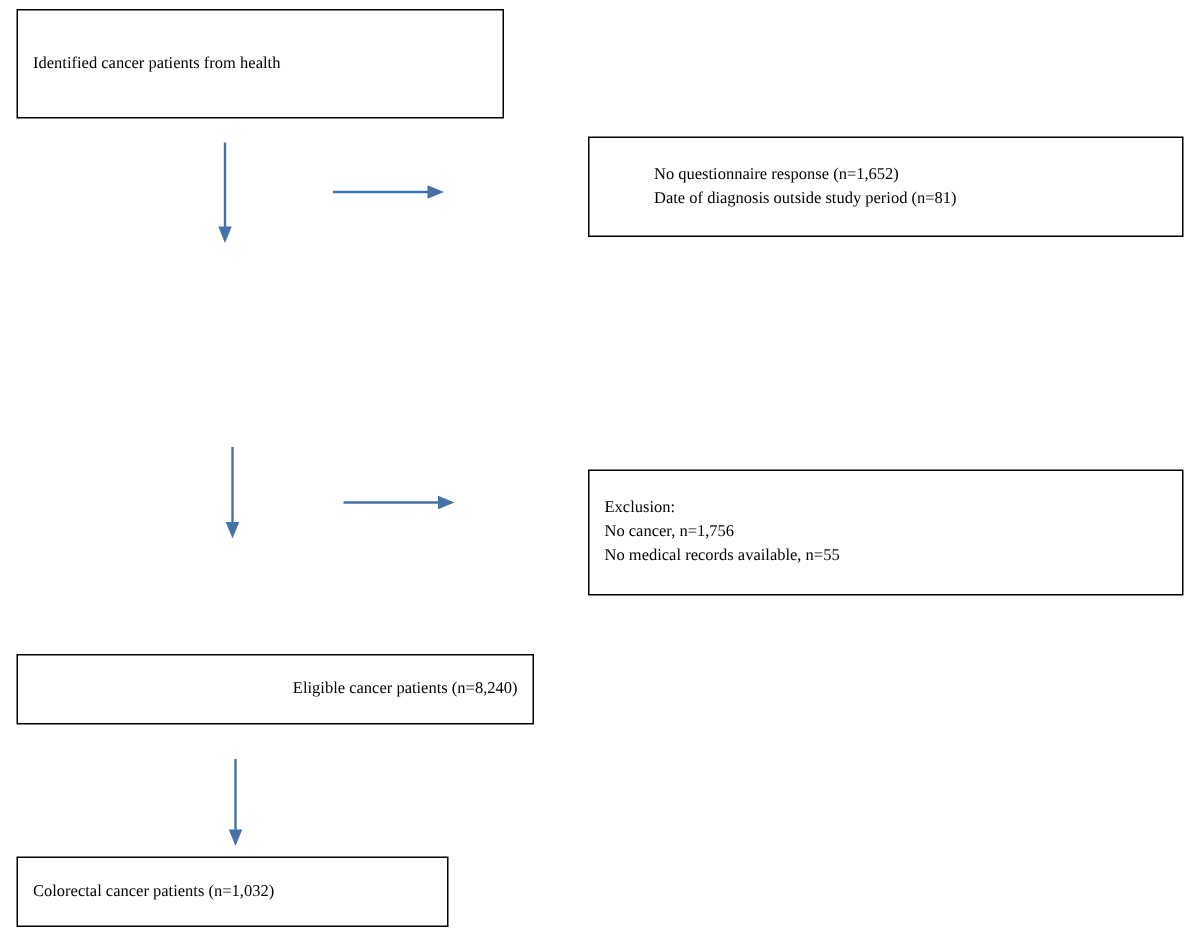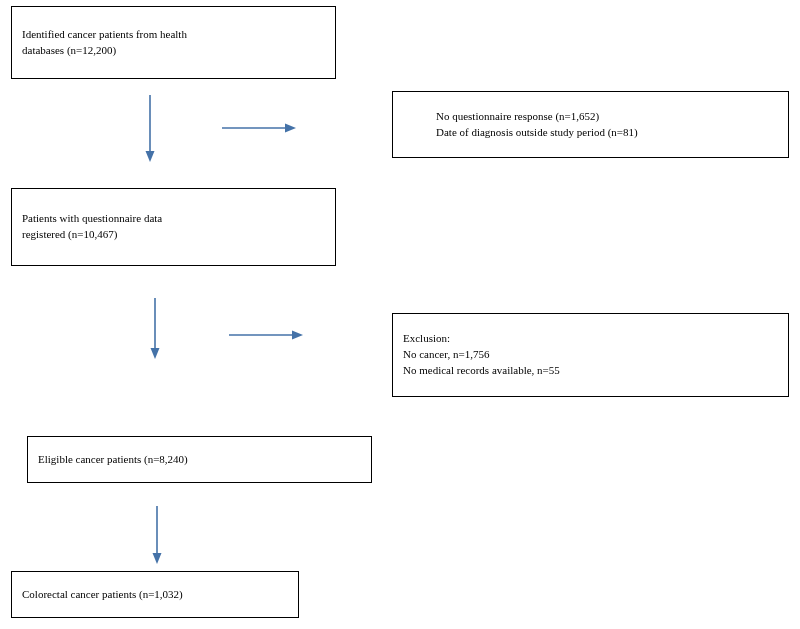--- a/index.html
+++ b/index.html
@@ -39,21 +39,20 @@
     overflow: visible;
   }
 </style>
 </head>
 <body>
 
 <div id="canvas">
 
   <div class="box" style="left:11px; top:6px; width:325px; height:73px;">
     <div class="line">Identified cancer patients from health</div>
-    <div class="line">databases (n=12,200)</div>
   </div>
 
   <div class="arrow" style="left:140px; top:95px; width:20px; height:68px;">
     <svg width="20" height="68" viewBox="0 0 20 68">
       <line x1="10" y1="0" x2="10" y2="59" stroke="#4472a8" stroke-width="1.6"></line>
       <polygon points="10,67 5.5,56 14.5,56" fill="#4472a8"></polygon>
     </svg>
   </div>
 
   <div class="arrow" style="left:222px; top:120px; width:75px; height:16px;">
@@ -61,24 +60,20 @@
       <line x1="0" y1="8" x2="66" y2="8" stroke="#4472a8" stroke-width="1.6"></line>
       <polygon points="74,8 63,3.5 63,12.5" fill="#4472a8"></polygon>
     </svg>
   </div>
 
   <div class="box" style="left:392px; top:91px; width:397px; height:67px;padding-left:43px;">
     <div class="line">No questionnaire response (n=1,652)</div>
     <div class="line">Date of diagnosis outside study period (n=81)</div>
   </div>
 
-  <div class="box" style="left:11px; top:188px; width:325px; height:78px;">
-    <div class="line">Patients with questionnaire data</div>
-    <div class="line">registered (n=10,467)</div>
-  </div>
 
   <div class="arrow" style="left:145px; top:298px; width:20px; height:62px;">
     <svg width="20" height="62" viewBox="0 0 20 62">
       <line x1="10" y1="0" x2="10" y2="53" stroke="#4472a8" stroke-width="1.6"></line>
       <polygon points="10,61 5.5,50 14.5,50" fill="#4472a8"></polygon>
     </svg>
   </div>
 
   <div class="arrow" style="left:229px; top:327px; width:75px; height:16px;">
     <svg width="75" height="16" viewBox="0 0 75 16">
@@ -86,21 +81,21 @@
       <polygon points="74,8 63,3.5 63,12.5" fill="#4472a8"></polygon>
     </svg>
   </div>
 
   <div class="box" style="left:392px; top:281px; width:397px; height:84px;margin-top:32px;">
     <div class="line">Exclusion:</div>
     <div class="line">No cancer, n=1,756</div>
     <div class="line">No medical records available, n=55</div>
   </div>
 
-  <div class="box" style="left:27px; top:436px; width:345px; height:47px;">
+  <div class="box" style="left:11px; top:436px; width:345px; height:47px;align-items:flex-end;">
     <div class="line">Eligible cancer patients (n=8,240)</div>
   </div>
 
   <div class="arrow" style="left:147px; top:506px; width:20px; height:59px;">
     <svg width="20" height="59" viewBox="0 0 20 59">
       <line x1="10" y1="0" x2="10" y2="50" stroke="#4472a8" stroke-width="1.6"></line>
       <polygon points="10,58 5.5,47 14.5,47" fill="#4472a8"></polygon>
     </svg>
   </div>
 

